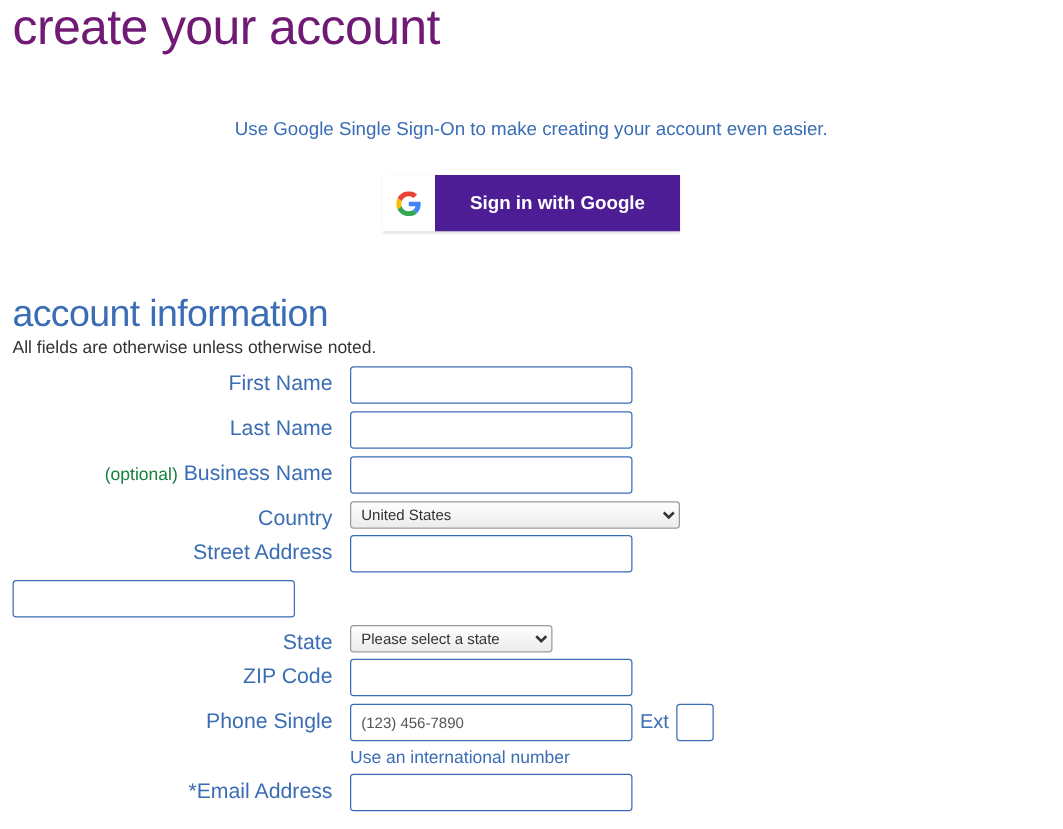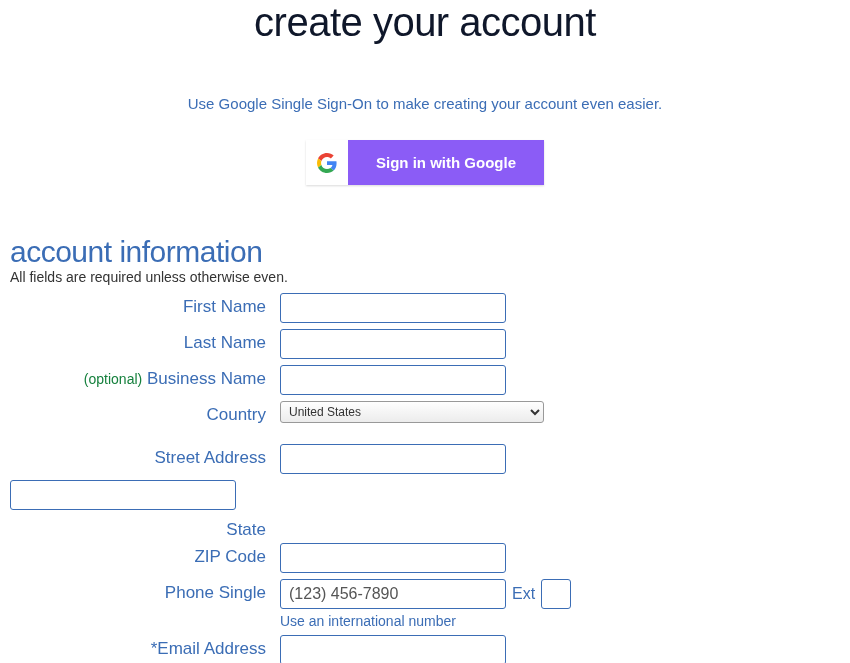--- a/index.html
+++ b/index.html
@@ -10,25 +10,24 @@
     body {
       font-family: -apple-system, BlinkMacSystemFont, "Segoe UI", Helvetica, Arial, sans-serif;
       font-weight: 300;
       color: #333;
       padding: 0 10px;
       width: 850px;
     }
     .page-title {
       font-size: 40px;
       font-weight: 300;
-      color: #0f172a;
+      color: #701a75;
       letter-spacing: -0.5px;
       margin-top: 0;
       margin-bottom: 50px;
-      text-align: center;
     }
     .sso-section {
       text-align: center;
       margin-bottom: 50px;
     }
     .sso-text {
       color: #3b6db5;
       font-size: 15px;
       font-weight: 400;
       margin-bottom: 28px;
@@ -43,21 +42,21 @@
       font-family: inherit;
     }
     .google-icon-box {
       background: #fff;
       width: 42px;
       display: flex;
       align-items: center;
       justify-content: center;
     }
     .google-label {
-      background: #8b5cf6;
+      background: #4c1d95;
       color: #fff;
       font-size: 15px;
       font-weight: 600;
       padding: 14px 28px;
     }
     .section-title {
       font-size: 30px;
       font-weight: 300;
       color: #3b6db5;
       letter-spacing: -0.5px;
@@ -91,21 +90,21 @@
     .form-field {
       display: flex;
       flex-direction: column;
     }
     .text-input {
       width: 226px;
       height: 30px;
       border: 1px solid #3b6db5;
       border-radius: 3px;
       padding: 4px 8px;
-      font-size: 16px;
+      font-size: 12px;
       font-family: inherit;
       color: #333;
     }
     .text-input::placeholder {
       color: #555;
     }
     .select-input {
       width: 264px;
       height: 22px;
       font-size: 12px;
@@ -138,21 +137,21 @@
       font-size: 14px;
     }
     .help-link {
       color: #3b6db5;
       font-size: 14px;
       font-weight: 400;
       margin-top: 4px;
       cursor: pointer;
     }
     .row-country {
-      margin-bottom: 19px;
+      margin-bottom: 3px;
     }
     .row-state {
       margin-bottom: 3px;
     }
   </style>
 </head>
 <body>
 
 <h1 class="page-title">create your account</h1>
 
@@ -165,21 +164,21 @@
         <path fill="#4285F4" d="M46.98 24.55c0-1.57-.15-3.09-.38-4.55H24v9.02h12.94c-.58 2.96-2.26 5.48-4.78 7.18l7.73 6c4.51-4.18 7.09-10.36 7.09-17.65z"></path>
         <path fill="#FBBC05" d="M10.53 28.59c-.48-1.45-.76-2.99-.76-4.59s.27-3.14.76-4.59l-7.98-6.19C.92 16.46 0 20.12 0 24c0 3.88.92 7.54 2.56 10.78l7.97-6.19z"></path>
         <path fill="#34A853" d="M24 48c6.48 0 11.93-2.13 15.89-5.81l-7.73-6c-2.15 1.45-4.92 2.3-8.16 2.3-6.26 0-11.57-4.22-13.47-9.91l-7.98 6.19C6.51 42.62 14.62 48 24 48z"></path>
       </svg>
     </span>
     <span class="google-label">Sign in with Google</span>
   </button>
 </div>
 
 <h2 class="section-title">account information</h2>
-<p class="required-note">All fields are required unless otherwise even.</p>
+<p class="required-note">All fields are otherwise unless otherwise noted.</p>
 
 <div class="form-row">
   <div class="form-label">First Name</div>
   <div class="form-field">
     <input type="text" class="text-input" style="">
   </div>
 </div>
 
 <div class="form-row">
   <div class="form-label">Last Name</div>
@@ -215,20 +214,25 @@
 </div>
 
 <div class="form-row">
   <div class="form-field">
     <input type="text" class="text-input" style="">
   </div>
 </div>
 
 <div class="form-row row-state">
   <div class="form-label">State</div>
+  <div class="form-field">
+    <select class="select-input state">
+      <option>Please select a state</option>
+    </select>
+  </div>
 </div>
 
 <div class="form-row">
   <div class="form-label">ZIP Code</div>
   <div class="form-field">
     <input type="text" class="text-input" style="">
   </div>
 </div>
 
 <div class="form-row">

